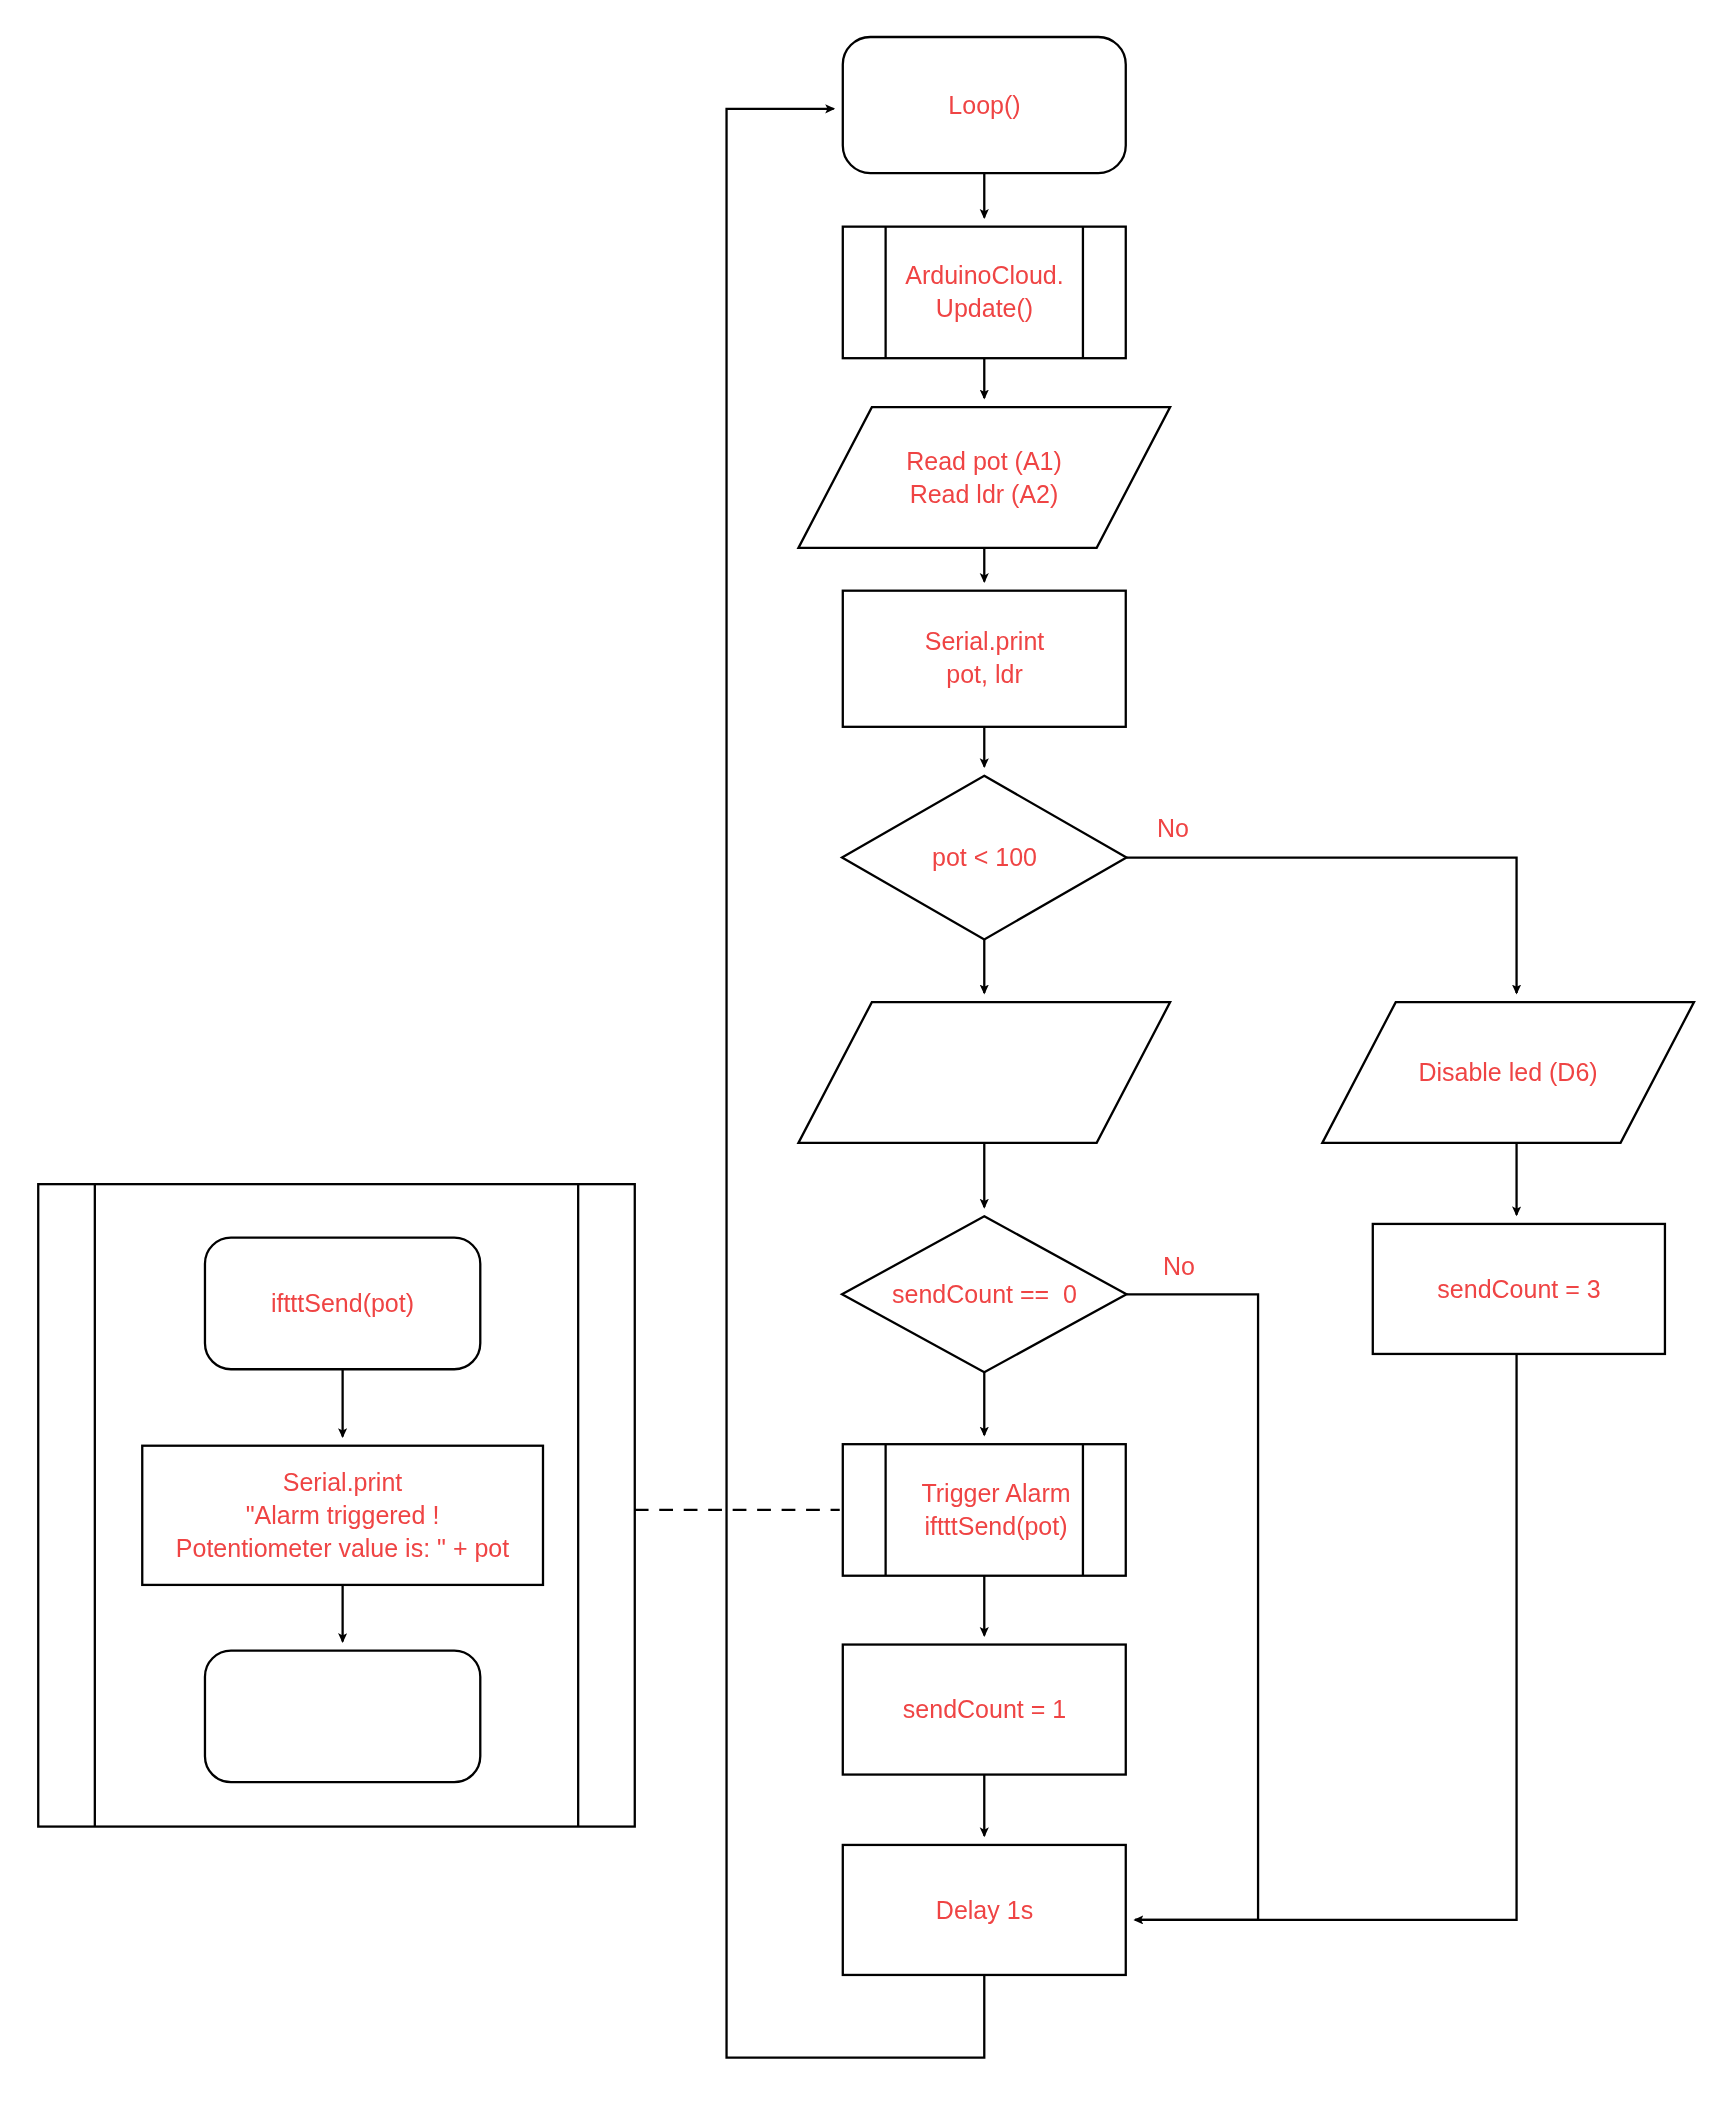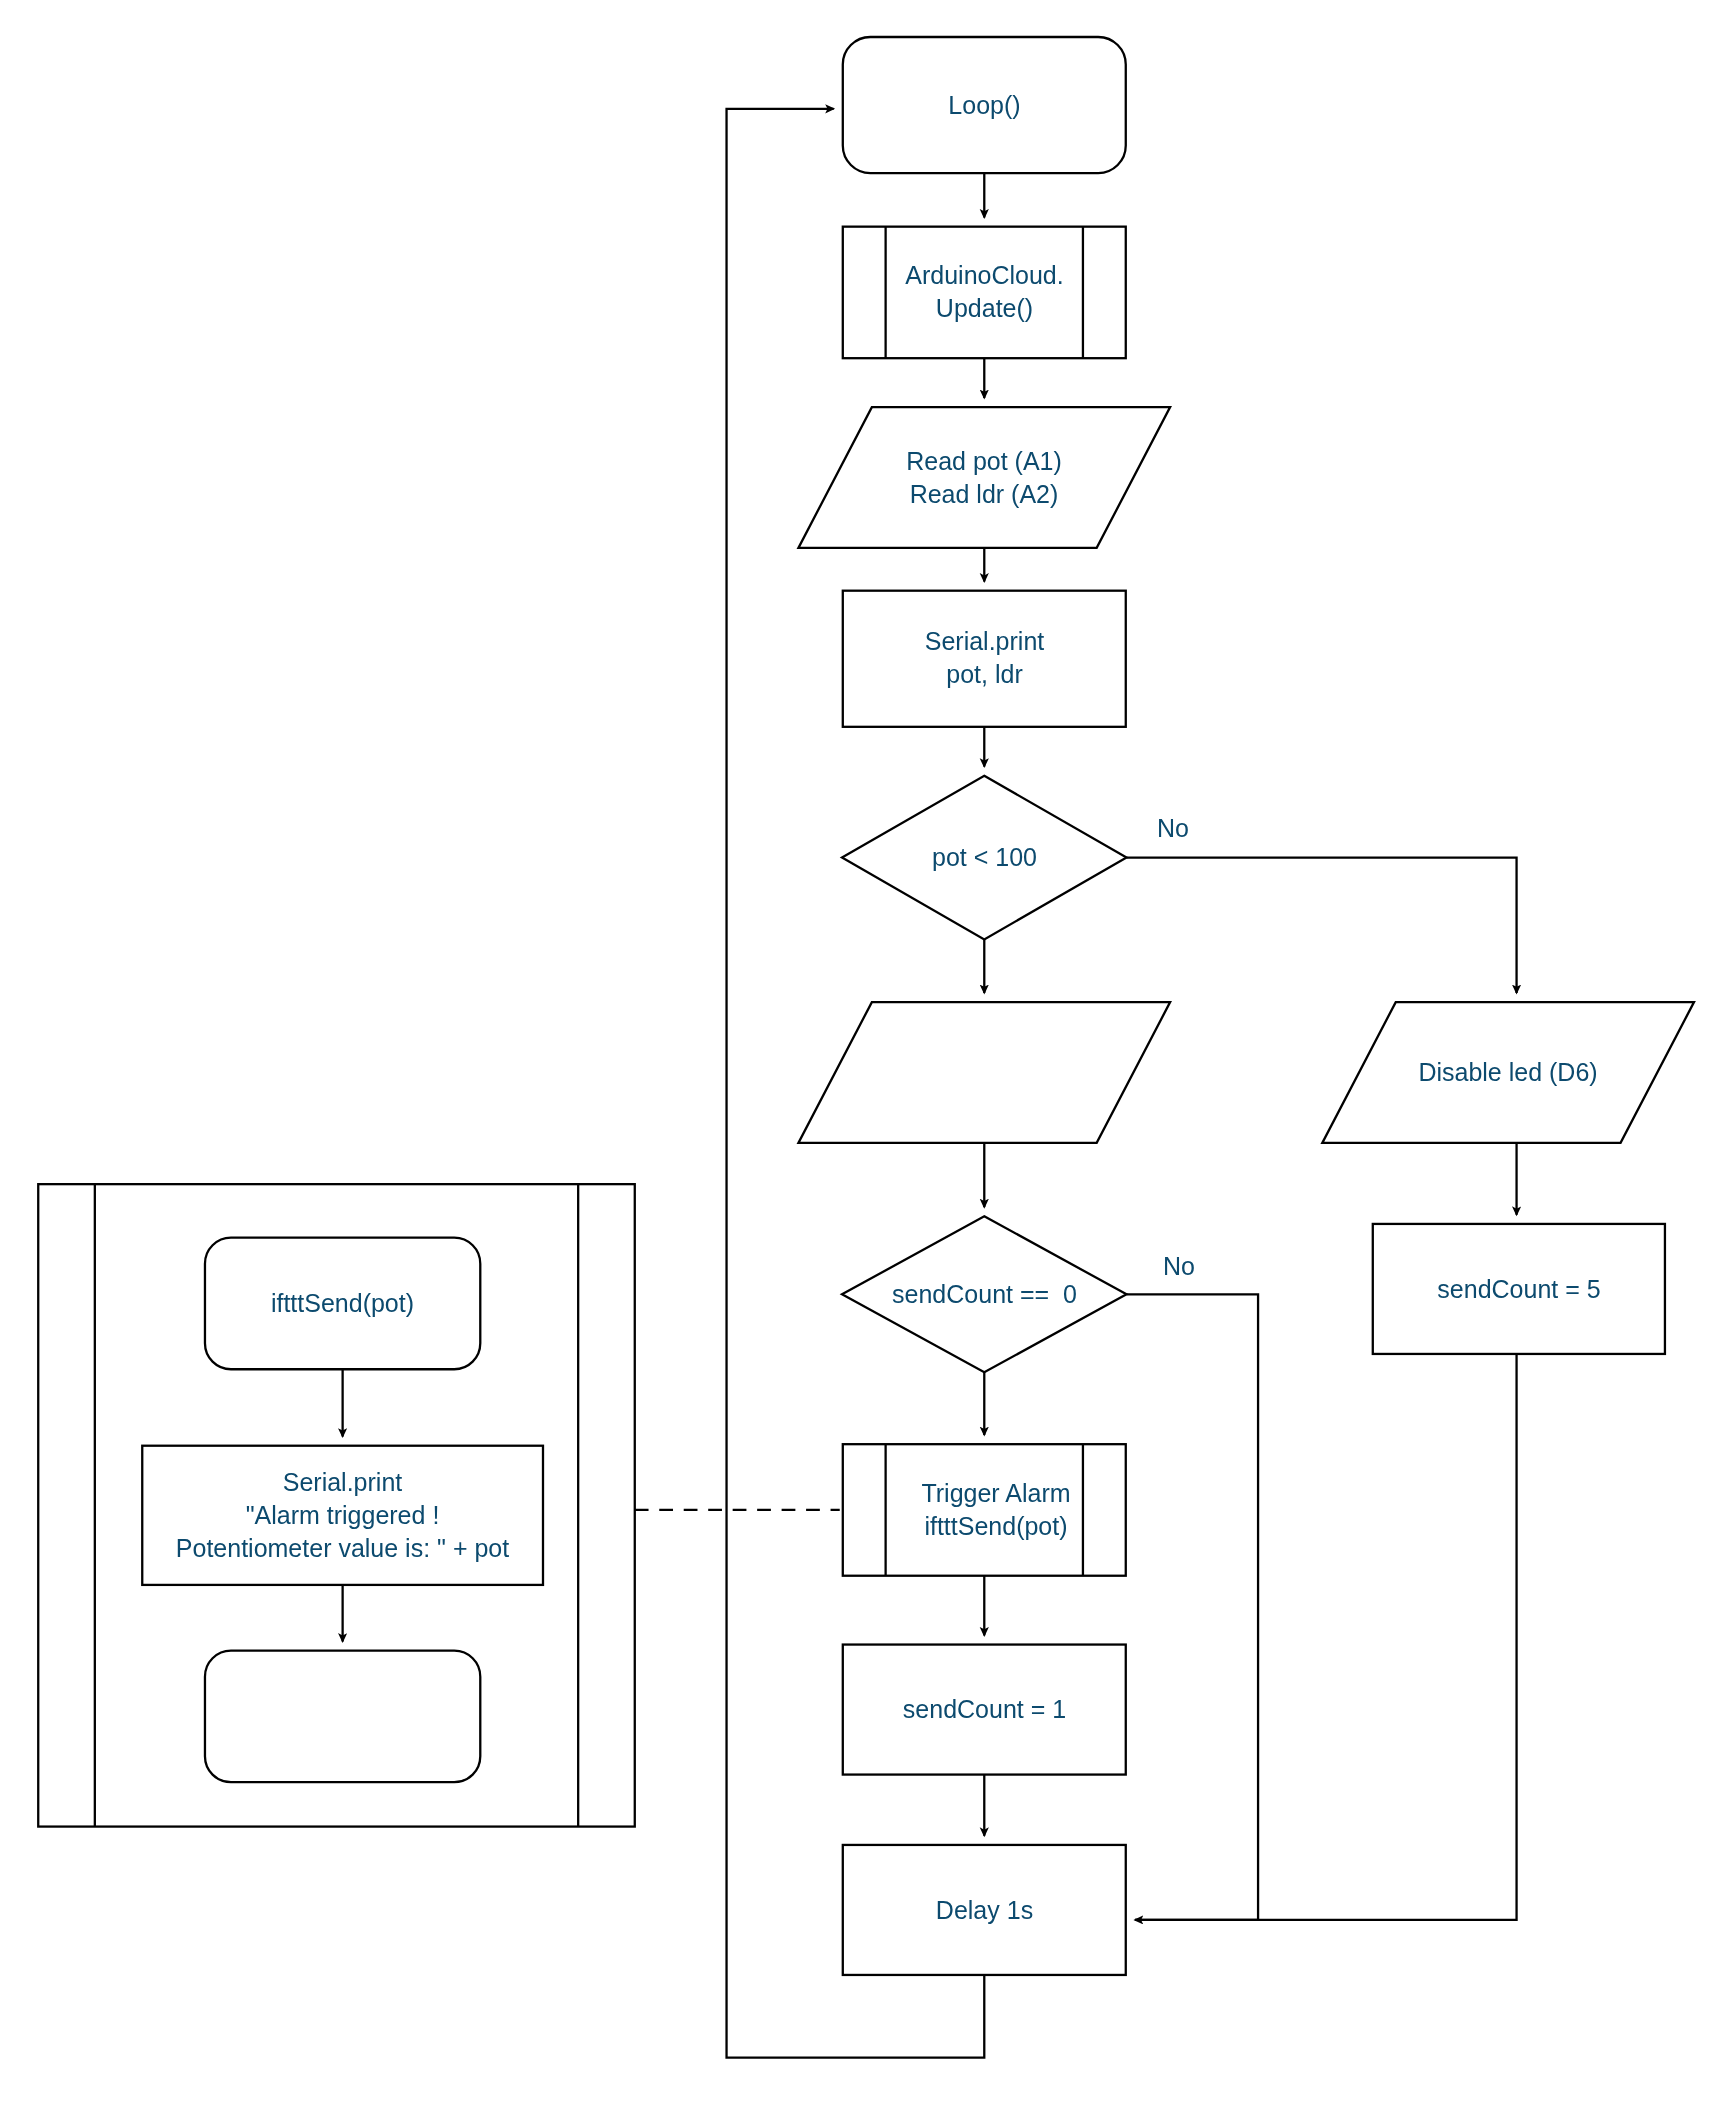--- a/index.html
+++ b/index.html
@@ -23,21 +23,21 @@
     left: 0;
     width: 1733px;
     height: 2119px;
   }
   .lbl {
     position: absolute;
     display: flex;
     align-items: center;
     justify-content: center;
     text-align: center;
-    color: #0c4a6e;
+    color: #ef4444;
     white-space: pre;
     line-height: 1.32;
     pointer-events: none;
   }
   .lbl-node  { font-size: 25px; }
   .lbl-edge  { font-size: 25px; }
   .hit {
     position: absolute;
     background: transparent;
   }
@@ -170,21 +170,21 @@
   <div class="lbl lbl-node" style="left:843px; top:590px; width:283px; height:136px;">Serial.print
 pot, ldr</div>
 
   <div class="lbl lbl-node" style="left:865px; top:827px; width:239px; height:61px;">pot &lt; 100</div>
 
 
   <div class="lbl lbl-node" style="left:1359px; top:1002px; width:298px; height:141px;">Disable led (D6)</div>
 
   <div class="lbl lbl-node" style="left:847px; top:1264px; width:275px; height:61px;">sendCount ==  0</div>
 
-  <div class="lbl lbl-node" style="left:1373px; top:1224px; width:292px; height:130px;">sendCount = 5</div>
+  <div class="lbl lbl-node" style="left:1373px; top:1224px; width:292px; height:130px;">sendCount = 3</div>
 
   <div class="lbl lbl-node" style="left:886px; top:1444px; width:220px; height:132px;">Trigger Alarm
 iftttSend(pot)</div>
 
   <div class="lbl lbl-node" style="left:843px; top:1644px; width:283px; height:130px;">sendCount = 1</div>
 
   <div class="lbl lbl-node" style="left:843px; top:1845px; width:283px; height:130px;border-radius:31px;">Delay 1s</div>
 
   <div class="lbl lbl-edge" style="left:1157px; top:810px; width:92px; height:37px; justify-content:flex-start;">No</div>
 

